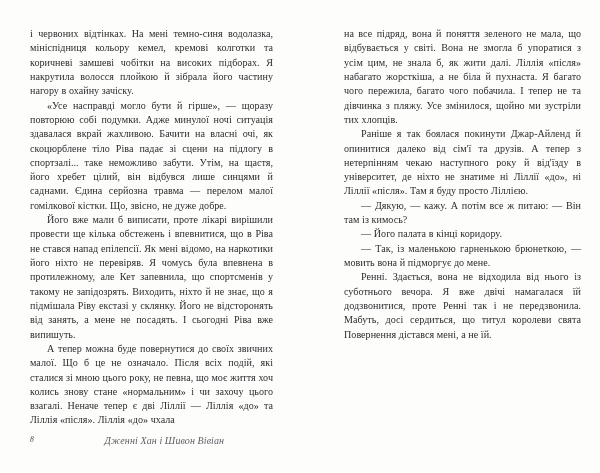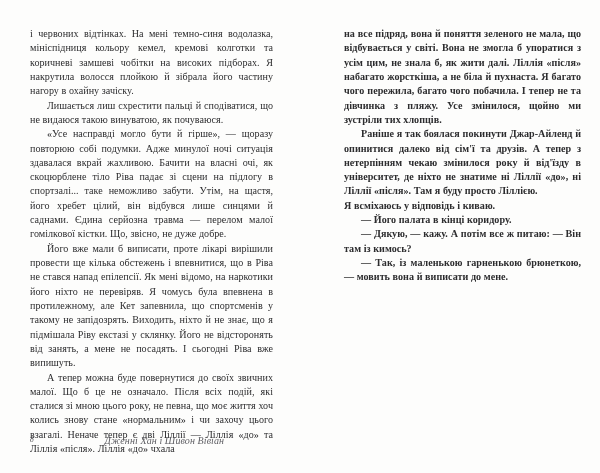--- a/index.html
+++ b/index.html
@@ -21,21 +21,21 @@
     display: flex;
   }
   .page {
     position: relative;
     width: 300px;
     height: 473px;
     box-sizing: border-box;
     background: #fdfdfc;
   }
   .page-left  { padding: 27px 27px 0 30px; }
-  .page-right { padding: 27px 19px 0 44px; font-weight: bold; }
+  .page-right { padding: 27px 19px 0 44px; }
 
   .textblock {
     font-size: 10.1px;
     line-height: 14.32px;
     text-align: justify;
     text-justify: inter-word;
     color: #2c2c2e;
     letter-spacing: 0.02px;
     word-spacing: 0.1px;
     -webkit-font-smoothing: antialiased;
@@ -86,37 +86,36 @@
   .page-right .running-head { left: 0; }
 </style>
 </head>
 <body>
 
 <div class="spread">
 
   <div class="page page-left">
     <div class="textblock">
       <p class="no-indent">і червоних відтінках. На мені темно-синя водолазка, міні­спідниця кольору кемел, кремові колготки та коричневі замшеві чобітки на високих підборах. Я накрутила волосся плойкою й зібрала його частину нагору в охайну зачіску.</p>
-      <p>Лишається лиш схрестити пальці й сподіватися, що не видаюся такою винуватою, як почуваюся.</p>
       <p>«Усе насправді могло бути й гірше», — щоразу повторюю собі подумки. Адже минулої ночі ситуація здавалася вкрай жахливою. Бачити на власні очі, як скоцюрблене тіло Ріва падає зі сцени на підлогу в спортзалі... таке неможливо забути. Утім, на щастя, його хребет цілий, він відбувся лише синцями й саднами. Єдина серйозна травма — перелом малої гомілкової кістки. Що, звісно, не дуже добре.</p>
       <p>Його вже мали б виписати, проте лікарі вирішили провести ще кілька обстежень і впевнитися, що в Ріва не стався напад епілепсії. Як мені відомо, на наркотики його ніхто не перевіряв. Я чомусь була впевнена в протилежному, але Кет запевнила, що спортсменів у такому не запідозрять. Виходить, ніхто й не знає, що я підмішала Ріву екстазі у склянку. Його не відсторонять від занять, а мене не посадять. І сьогодні Ріва вже випишуть.</p>
       <p>А тепер можна буде повернутися до своїх звичних малої. Що б це не означало. Після всіх подій, які сталися зі мною цього року, не певна, що моє життя хоч колись знову стане «нормальним» і чи захочу цього взагалі. Неначе тепер є дві Ліллії — Ліллія «до» та Ліллія «після». Ліллія «до» чхала</p>
     </div>
     <div class="footer">
       <div class="footer-inner">
         <span class="folio">8</span>
         <span class="running-head">Дженні Хан і Шивон Вівіан</span>
       </div>
     </div>
   </div>
 
   <div class="page page-right">
     <div class="textblock">
       <p class="no-indent">на все підряд, вона й поняття зеленого не мала, що відбувається у світі. Вона не змогла б упоратися з усім цим, не знала б, як жити далі. Ліллія «після» набагато жорсткіша, а не біла й пухнаста. Я багато чого пережила, багато чого побачила. І тепер не та дівчинка з пляжу. Усе змінилося, щойно ми зустріли тих хлопців.</p>
-      <p>Раніше я так боялася покинути Джар-Айленд й опинитися далеко від сім'ї та друзів. А тепер з нетерпінням чекаю змінилося року й від'їзду в університет, де ніхто не знатиме ні Ліллії «до», ні Ліллії «після». Там я буду просто Ліллією.</p>
-      <p class="no-indent">Я всміхаюсь у відповідь і киваю.</p>
+      <p>Раніше я так боялася покинути Джар-Айленд й опинитися далеко від сім'ї та друзів. А тепер з нетерпінням чекаю наступного року й від'їзду в університет, де ніхто не знатиме ні Ліллії «до», ні Ліллії «після». Там я буду просто Ліллією.</p>
+      <p>— Дякую, — кажу. А потім все ж питаю: — Він там із кимось?</p>
       <p>— Його палата в кінці коридору.</p>
-      <p>— Дякую, — кажу. А потім все ж питаю: — Він там із кимось?</p>
-      <p>— Так, із маленькою гарненькою брюнеткою, — мовить вона й виписати до мене.</p>
+      <p>— Так, із маленькою гарненькою брюнеткою, — мовить вона й підморгує до мене.</p>
+      <p>Ренні. Здається, вона не відходила від нього із суботнього вечора. Я вже двічі намагалася їй додзвонитися, проте Ренні так і не передзвонила. Мабуть, досі сердиться, що титул королеви свята Повернення дістався мені, а не їй.</p>
     </div>
   </div>
 
 </div>
 
 </body></html>

